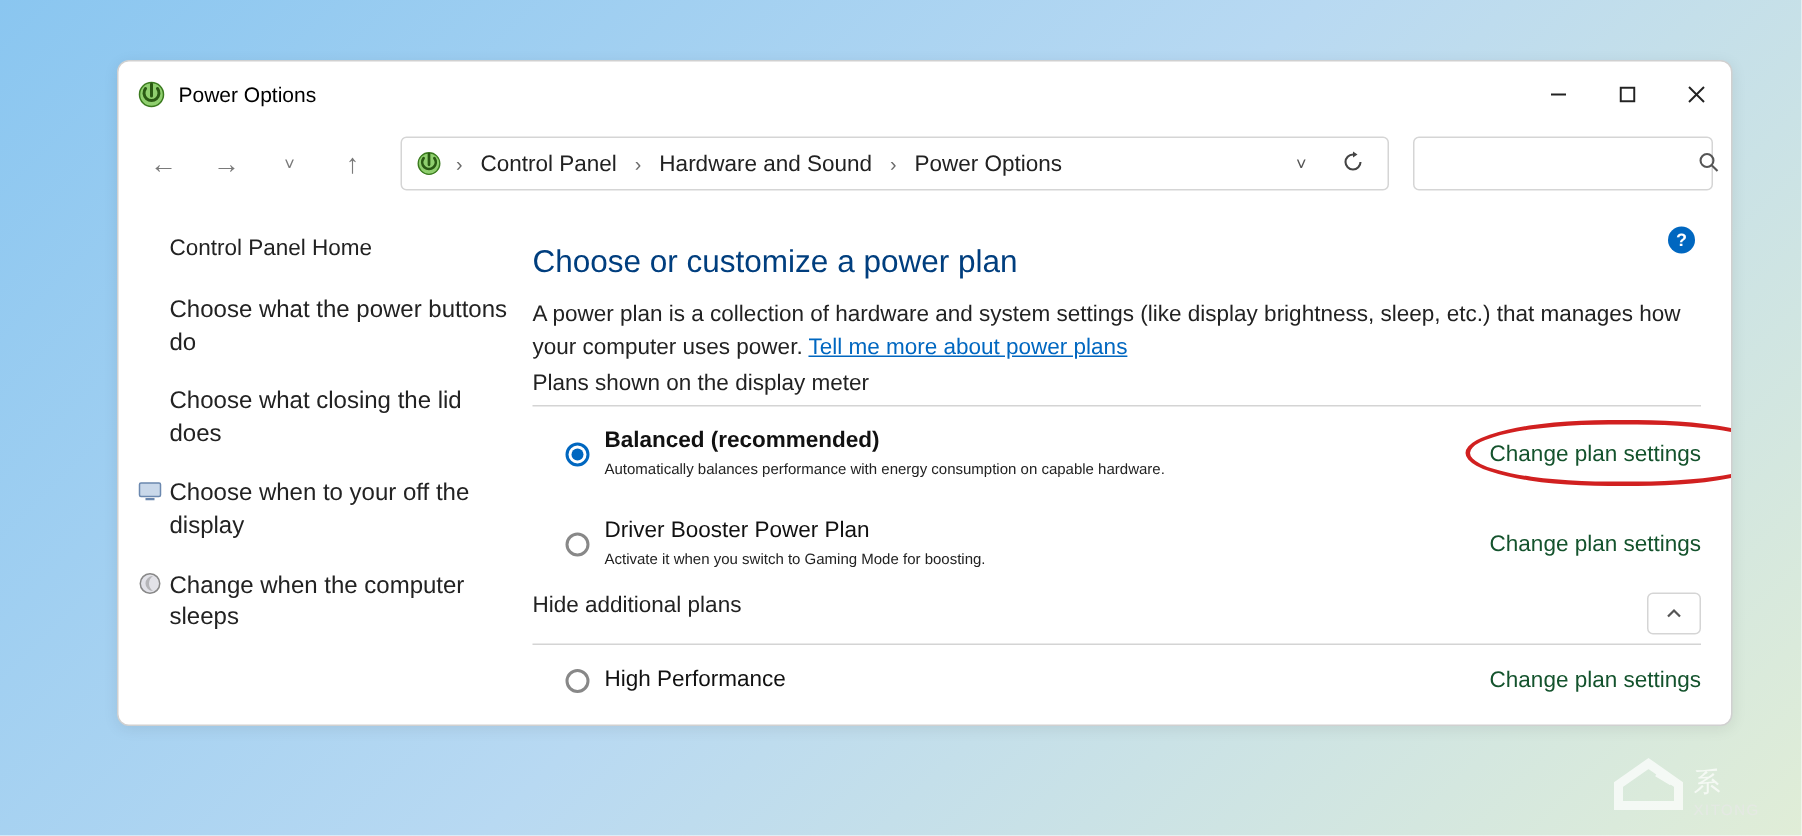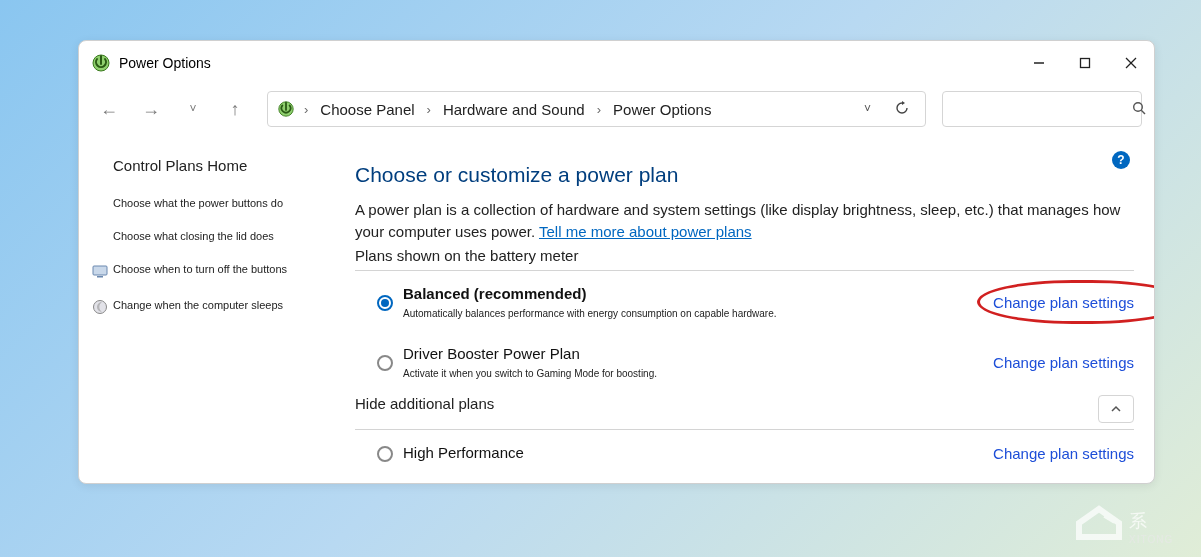--- a/index.html
+++ b/index.html
@@ -21,37 +21,37 @@
   .addr-spacer { flex:1; }
   .addr-chev { color: #555; font-size: 12px; padding: 0 10px; cursor: pointer; }
   .addr-refresh { color: #444; width: 30px; text-align: center; cursor: pointer; font-size:14px;}
   .search-box { width: 200px; height: 36px; border: 1px solid #d5d5d5; border-radius: 4px; margin-left: 10px; display: flex; align-items: center; padding: 0 8px; }
   .search-input { flex:1; border:none; outline:none; font-size:14px; }
   .search-icon { color:#555; font-size:14px; }
   .body { flex:1; display:flex; position:relative; }
   .help-badge { position:absolute; top:18px; right:24px; width:18px; height:18px; border-radius:50%; background:#0067c0; color:#fff; font-size:12px; display:flex; align-items:center; justify-content:center; font-weight:bold; cursor:pointer;}
   .sidebar { width: 276px; padding: 24px 16px 0 34px; }
   .side-head { font-size: 15px; color:#222; margin-bottom: 22px;}
-  .side-link { font-size: 11px; color:#222; margin-bottom: 18px; line-height:1.35; cursor:pointer; display:flex; align-items:flex-start;}
+  .side-link { font-size: 16px; color:#222; margin-bottom: 18px; line-height:1.35; cursor:pointer; display:flex; align-items:flex-start;}
   .side-link .ico { width:18px; height:18px; margin-left:-22px; margin-right:4px; flex-shrink:0; display:flex; align-items:center; justify-content:center;}
   .main { flex:1; padding: 30px 20px 0 0; }
   .main h1 { font-size: 21px; color:#003e7e; font-weight: normal; margin-bottom: 12px;}
   .desc { font-size:15px; color:#222; line-height:1.45; margin-bottom:4px;}
   .link { color:#0067c0; text-decoration: underline; cursor:pointer;}
   .section-label { font-size:15px; color:#222; margin-bottom:2px;}
   .section-hr { border:none; border-top:1px solid #d4d4d4; margin: 6px 0 14px 0;}
   .plan-row { display:flex; align-items:center; padding-left: 22px; margin-bottom: 14px; position:relative;}
   .radio { width:16px; height:16px; border:2px solid #888; border-radius:50%; margin-right:10px; margin-top:2px; flex-shrink:0; position:relative; cursor:pointer;}
   .radio.checked { border-color:#0067c0; border-width:2px;}
   .radio.checked::after{content:"";position:absolute;left:2px;top:2px;width:8px;height:8px;border-radius:50%;background:#0067c0;}
   .plan-info { flex:1; }
   .plan-name { font-size:15px; color:#111;}
   .plan-name.bold { font-weight:600; }
   .plan-desc { font-size:10px; color:#222; margin-top:6px;}
-  .plan-action { color:#1d4ed8; font-size:15px; cursor:pointer; white-space:nowrap; margin-top:1px; position:relative;}
+  .plan-action { color:#14532d; font-size:15px; cursor:pointer; white-space:nowrap; margin-top:1px; position:relative;}
   .red-ring { position:absolute; border:3px solid #d12020; border-radius: 50% / 55%; width: 210px; height: 44px; left:-16px; top:-14px; pointer-events:none;}
   .hide-row { display:flex; align-items:flex-start; justify-content:space-between; margin-top: 16px;}
   .hide-hr { border:none; border-top:1px solid #d4d4d4; margin: 6px 0 14px 0;}
   .expand-btn { width:36px; height:28px; border:1px solid #d5d5d5; border-radius:4px; display:flex; align-items:center; justify-content:center; cursor:pointer; color:#555; font-size:12px;}
   .watermark { position:absolute; right:8px; bottom:4px; width:120px; height:56px; pointer-events:none; opacity:0.72;}
   .wm-house { stroke:#fff; fill:none; stroke-width:6;}
   .wm-text { fill:#fff; font-size:18px; font-weight:500;}
   .wm-sub { fill:#e8e8e8; font-size:10px; letter-spacing:1px;}
 </style>
 </head>
@@ -94,21 +94,21 @@
     <div class="nav-arrow">↑</div>
     <div class="addr-box">
       <span class="addr-icon">
         <svg width="18" height="18" viewBox="0 0 20 20">
             <circle cx="10" cy="10" r="8" fill="#8fcf6e" stroke="#3a7a1e" stroke-width="1"></circle>
             <path d="M10 3 L10 11" stroke="#2a5a14" stroke-width="2" stroke-linecap="round"></path>
             <path d="M6 6 A5 5 0 1 0 14 6" stroke="#2a5a14" stroke-width="2" fill="none" stroke-linecap="round"></path>
           </svg>
       </span>
       <span class="bc-sep">›</span>
-      <span class="bc-item">Choose Panel</span>
+      <span class="bc-item">Control Panel</span>
       <span class="bc-sep">›</span>
       <span class="bc-item">Hardware and Sound</span>
       <span class="bc-sep">›</span>
       <span class="bc-item">Power Options</span>
       <div class="addr-spacer"></div>
       <span class="addr-chev">˅</span>
       <span class="addr-refresh">
         <svg width="16" height="16" viewBox="0 0 16 16">
             <path d="M13 8 A5 5 0 1 1 8 3" fill="none" stroke="#444" stroke-width="1.4"></path>
             <path d="M8 1 L8 5 L11 3 Z" fill="#444"></path>
@@ -123,54 +123,54 @@
             <line x1="9.3" y1="9.3" x2="13" y2="13" stroke="#555" stroke-width="1.4"></line>
           </svg>
       </span>
     </div>
   </div>
 
   <div class="body">
     <div class="help-badge">?</div>
 
     <div class="sidebar">
-      <div class="side-head">Control Plans Home</div>
+      <div class="side-head">Control Panel Home</div>
       <div class="side-link">
           <span>Choose what the power buttons do</span>
         </div>
       <div class="side-link">
           <span>Choose what closing the lid does</span>
         </div>
       <div class="side-link">
         <span class="ico">
             <svg width="16" height="16" viewBox="0 0 16 16">
               <rect x="1" y="3" width="14" height="9" rx="1" fill="#c9d8ea" stroke="#6b88af" stroke-width="1"></rect>
               <rect x="5" y="13" width="6" height="1.5" fill="#6b88af"></rect>
             </svg>
           </span>
-        <span>Choose when to turn off the buttons</span>
+        <span>Choose when to your off the display</span>
       </div>
       <div class="side-link">
         <span class="ico">
             <svg width="16" height="16" viewBox="0 0 16 16">
               <circle cx="8" cy="8" r="6.5" fill="#e2e2e8" stroke="#888" stroke-width="1"></circle>
               <path d="M10 3 A6 6 0 0 0 10 13 A5 5 0 0 1 10 3" fill="#888" opacity="0.5"></path>
             </svg>
           </span>
         <span>Change when the computer sleeps</span>
       </div>
     </div>
 
     <div class="main">
       <h1>Choose or customize a power plan</h1>
       <p class="desc">
         <span>A power plan is a collection of hardware and system settings (like display brightness, sleep, etc.) that manages how your computer uses power. </span><span class="link">Tell me more about power plans</span>
       </p>
 
-      <div class="section-label">Plans shown on the battery meter</div>
+      <div class="section-label">Plans shown on the display meter</div>
       <hr class="section-hr">
 
       <div class="plan-row">
         <div class="radio checked"></div>
         <div class="plan-info">
           <div class="plan-name bold">Balanced (recommended)</div>
           <div class="plan-desc">Automatically balances performance with energy consumption on capable hardware.</div>
         </div>
         <div class="plan-action">
           <span>Change plan settings</span>

